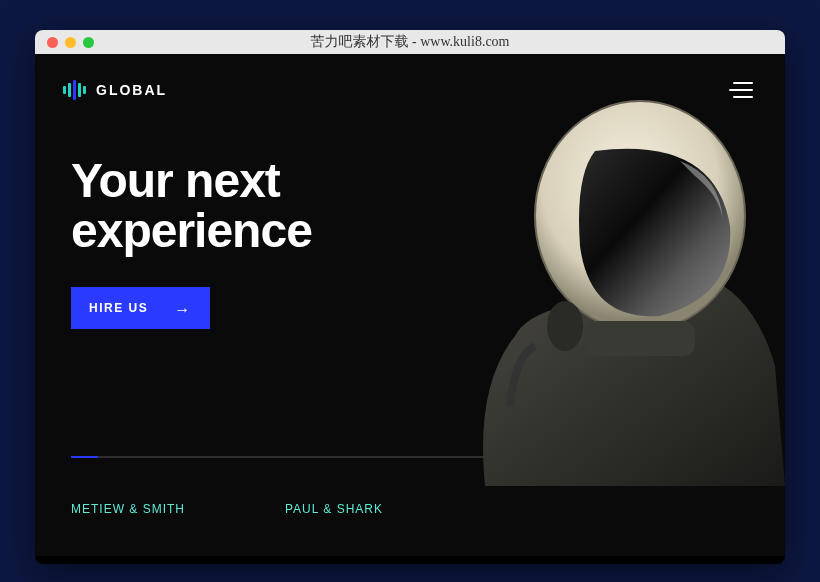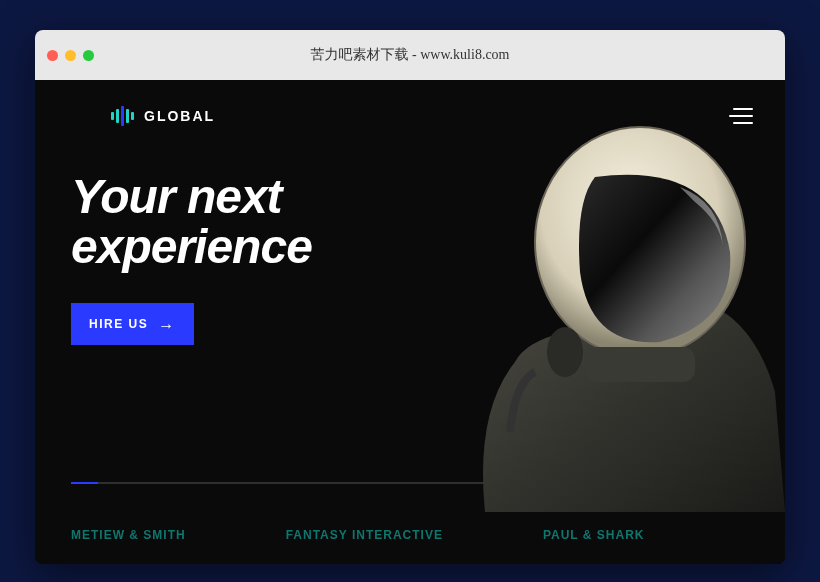--- a/index.html
+++ b/index.html
@@ -13,21 +13,21 @@
     }
     .browser-window {
       background: #000;
       border-radius: 8px;
       overflow: hidden;
       box-shadow: 0 10px 40px rgba(0,0,0,0.5);
       height: 534px;
     }
     .titlebar {
       background: #e8e8e8;
-      height: 50px;
+      height: 24px;
       display: flex;
       align-items: center;
       padding: 9px 12px;
       position: relative;
     }
     .traffic-lights {
       display: flex;
       gap: 7px;
     }
     .traffic-light {
@@ -52,21 +52,20 @@
       position: relative;
       overflow: hidden;
     }
     .header {
       display: flex;
       justify-content: space-between;
       align-items: center;
       padding: 24px 28px;
       position: relative;
       z-index: 10;
-      margin-left: 48px;
     }
     .logo-wrap {
       display: flex;
       align-items: center;
       gap: 10px;
     }
     .logo-icon {
       display: flex;
       align-items: center;
       gap: 2px;
@@ -112,26 +111,26 @@
       z-index: 1;
     }
     .hero-title {
       color: #fff;
       font-weight: 900;
       font-size: 48px;
       line-height: 1.05;
       letter-spacing: -1px;
       position: relative;
       z-index: 5;
-      font-style: italic;
+      margin-top: 10px;
     }
     .cta-btn {
       display: inline-flex;
       align-items: center;
-      gap: 10px;
+      gap: 26px;
       background: #2a3bff;
       color: #fff;
       font-weight: 700;
       font-size: 12px;
       letter-spacing: 1.5px;
       padding: 13px 18px;
       margin-top: 30px;
       cursor: pointer;
       position: relative;
       z-index: 5;
@@ -157,22 +156,22 @@
     }
     .clients {
       position: absolute;
       bottom: 40px;
       left: 36px;
       right: 36px;
       display: flex;
       gap: 100px;
     }
     .client {
-      color: #0f766e;
-      font-weight: 700;
+      color: #5eead4;
+      font-weight: 400;
       font-size: 12px;
       letter-spacing: 1px;
     }
   </style>
 </head>
 <body>
 
 <div class="browser-window">
   <div class="titlebar">
     <div class="traffic-lights">
@@ -241,17 +240,16 @@
         <span class="arrow-icon">→</span>
       </button>
     </div>
 
     <div class="progress-track">
       <div class="progress-fill"></div>
     </div>
 
     <div class="clients">
       <div class="client">METIEW &amp; SMITH</div>
-      <div class="client">FANTASY INTERACTIVE</div>
       <div class="client">PAUL &amp; SHARK</div>
     </div>
   </div>
 </div>
 
 </body></html>

